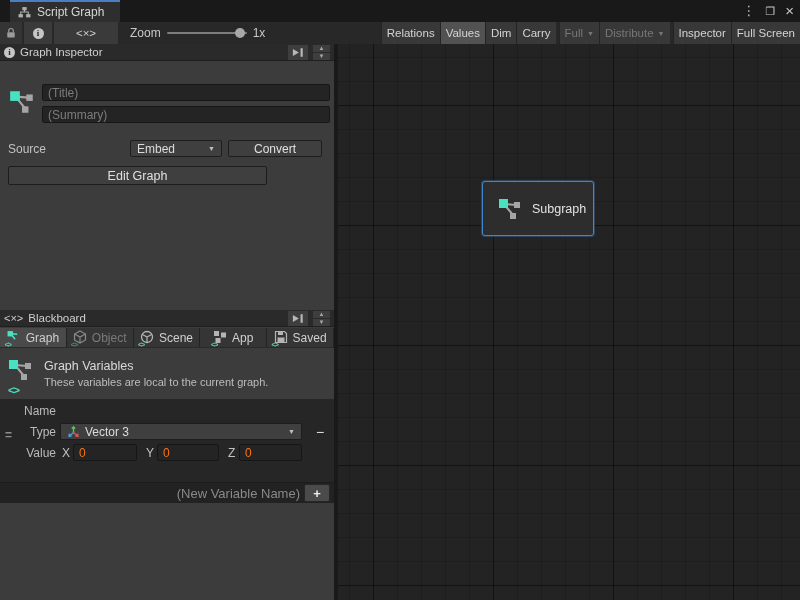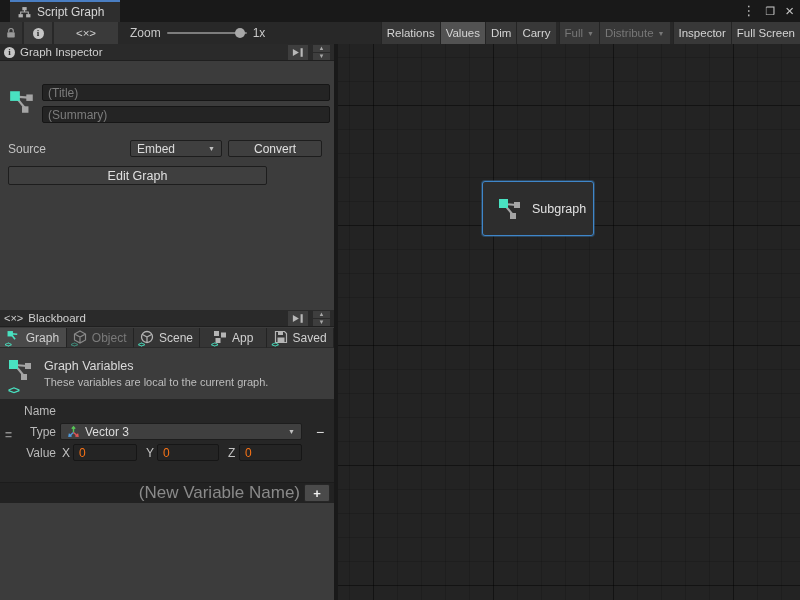--- a/index.html
+++ b/index.html
@@ -85,21 +85,21 @@
   .vars { position:absolute; top:355px; left:0; width:334px; height:83px; background:#262626; }
   .vrow { position:absolute; left:0; width:334px; height:20px; }
   .vlabel { position:absolute; width:52px; text-align:right; color:#bababa; top:2px; }
   .handle { position:absolute; left:5px; top:5px; color:#8e8e8e; font-size:12px; font-weight:bold; }
   .minus-btn { position:absolute; right:6px; top:1px; width:16px; height:16px; color:#e0e0e0;
     display:flex; align-items:center; justify-content:center; font-size:14px; }
   .axis { position:absolute; top:2px; color:#c2c2c2; }
   .newvar { position:absolute; top:438px; left:0; width:334px; height:21px; background:#222222;
     border-top:1px solid #1c1c1c; }
   .newvar-input { position:absolute; right:34px; left:6px; top:1px; height:18px; background:transparent;
-    border:none; color:#5eead4; text-align:right; font-size:17px; font-family:"Liberation Sans",sans-serif; }
+    border:none; color:#5eead4; text-align:right; font-size:13px; font-family:"Liberation Sans",sans-serif; }
   .newvar-input::placeholder { color:#8a8a8a; opacity:1; }
   .plus-btn { position:absolute; right:4px; top:1px; width:26px; height:18px; background:#4a4a4a;
     border:1px solid #262626; border-radius:2px; color:#efefef; display:flex; align-items:center;
     justify-content:center; font-size:13px; font-weight:bold; }
 
   
   .canvas { position:absolute; left:338px; top:44px; width:462px; height:556px; background:#232323;
     background-image:
       linear-gradient(to right, rgba(0,0,0,0.38) 1px, transparent 1px),
       linear-gradient(to bottom, rgba(0,0,0,0.38) 1px, transparent 1px),

